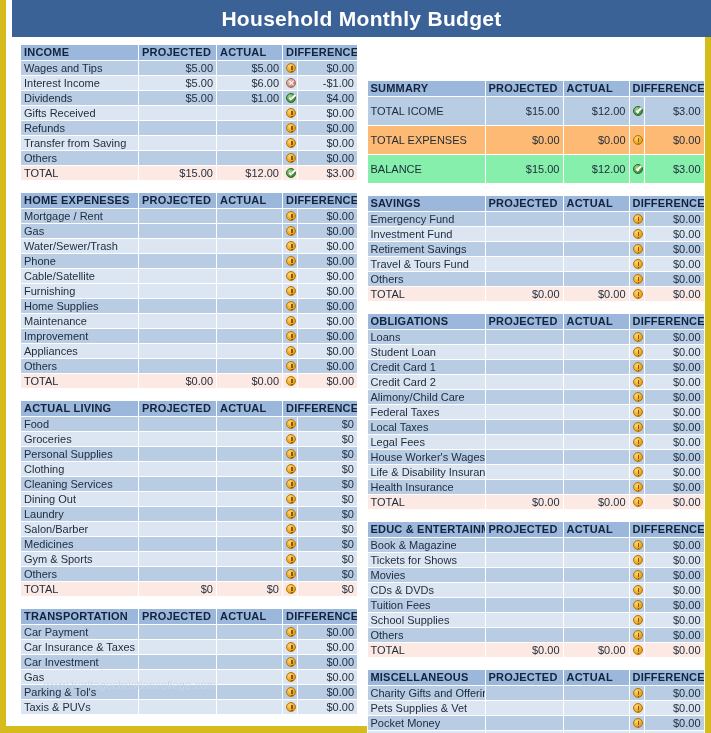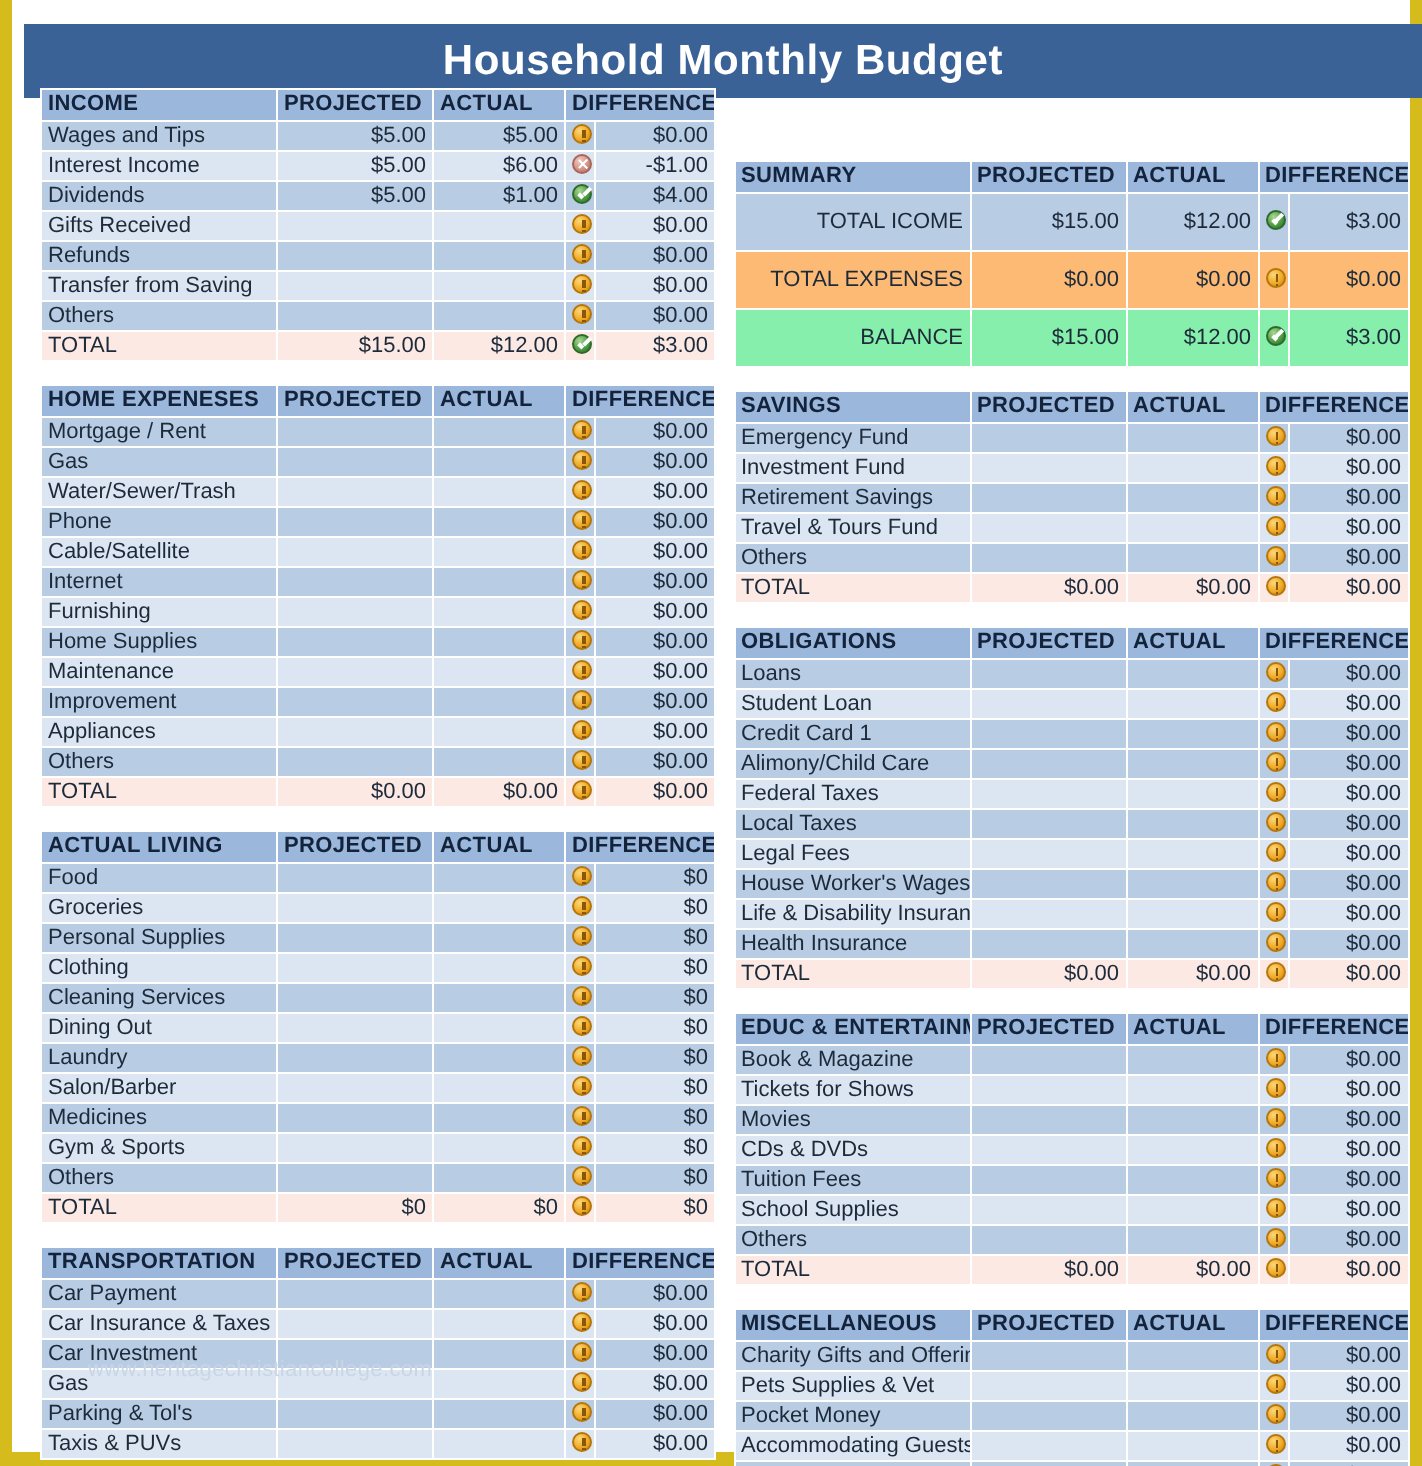--- a/index.html
+++ b/index.html
@@ -12,21 +12,21 @@
   }
   .page{
     position:absolute;inset:0;
     background:#ffffff;
     border-left:6px solid #d6bb1d;
     border-right:6px solid #d6bb1d;
     border-bottom:7px solid #d6bb1d;
     box-sizing:border-box;
   }
   .titlebar{
-    position:absolute;left:6px;top:12px;width:699px;height:37px;
+    position:absolute;left:6px;top:0;width:699px;height:37px;
     background:#3b6296;
     display:flex;align-items:center;justify-content:center;
   }
   .titlebar .title{
     color:#ffffff;font-size:21px;font-weight:bold;letter-spacing:.3px;
     font-family:"Liberation Sans",sans-serif;
   }
   .cols{
     position:absolute;left:6px;top:37px;width:699px;bottom:7px;
     display:flex;
@@ -65,21 +65,21 @@
   }
   
   tr.r-odd  td{ background:#b8cce4; }
   tr.r-even td{ background:#dce6f2; }
   tr.r-total td{ background:#fce9e4; }
   tr.r-sum-a td{ background:#b8cce4; height:28px;line-height:28px;}
   tr.r-sum-b td{ background:#fdba74; height:28px;line-height:28px;}
   tr.r-sum-c td{ background:#86efac; height:28px;line-height:28px;}
 
   td.label{ text-align:left; }
-  td.label.center{ text-align:right; }
+  td.label.center{ text-align:left; }
   td.num{ text-align:right; }
   td.icon{ text-align:left; padding:0 0 0 2px; width:13px; }
 
   
   col.c-label{ width:118px; }
   col.c-proj { width:78px; }
   col.c-act  { width:66px; }
   col.c-ico  { width:15px; }
   col.c-diff { width:60px; }
 
@@ -268,27 +268,20 @@
                 <td class="icon"><span class="ico ico-warn"></span></td>
                 <td class="num">$0.00</td>
               </tr>
               <tr class="r-even">
                 <td class="label">Cable/Satellite</td>
                 <td class="num"></td>
                 <td class="num"></td>
                 <td class="icon"><span class="ico ico-warn"></span></td>
                 <td class="num">$0.00</td>
               </tr>
-              <tr class="r-odd">
-                <td class="label">Internet</td>
-                <td class="num"></td>
-                <td class="num"></td>
-                <td class="icon"><span class="ico ico-warn"></span></td>
-                <td class="num">$0.00</td>
-              </tr>
               <tr class="r-even">
                 <td class="label">Furnishing</td>
                 <td class="num"></td>
                 <td class="num"></td>
                 <td class="icon"><span class="ico ico-warn"></span></td>
                 <td class="num">$0.00</td>
               </tr>
               <tr class="r-odd">
                 <td class="label">Home Supplies</td>
                 <td class="num"></td>
@@ -642,20 +635,27 @@
                 <td class="icon"><span class="ico ico-warn"></span></td>
                 <td class="num">$0.00</td>
               </tr>
               <tr class="r-odd">
                 <td class="label">Credit Card 1</td>
                 <td class="num"></td>
                 <td class="num"></td>
                 <td class="icon"><span class="ico ico-warn"></span></td>
                 <td class="num">$0.00</td>
               </tr>
+              <tr class="r-even">
+                <td class="label">Credit Card 2</td>
+                <td class="num"></td>
+                <td class="num"></td>
+                <td class="icon"><span class="ico ico-warn"></span></td>
+                <td class="num">$0.00</td>
+              </tr>
               <tr class="r-odd">
                 <td class="label">Alimony/Child Care</td>
                 <td class="num"></td>
                 <td class="num"></td>
                 <td class="icon"><span class="ico ico-warn"></span></td>
                 <td class="num">$0.00</td>
               </tr>
               <tr class="r-even">
                 <td class="label">Federal Taxes</td>
                 <td class="num"></td>

